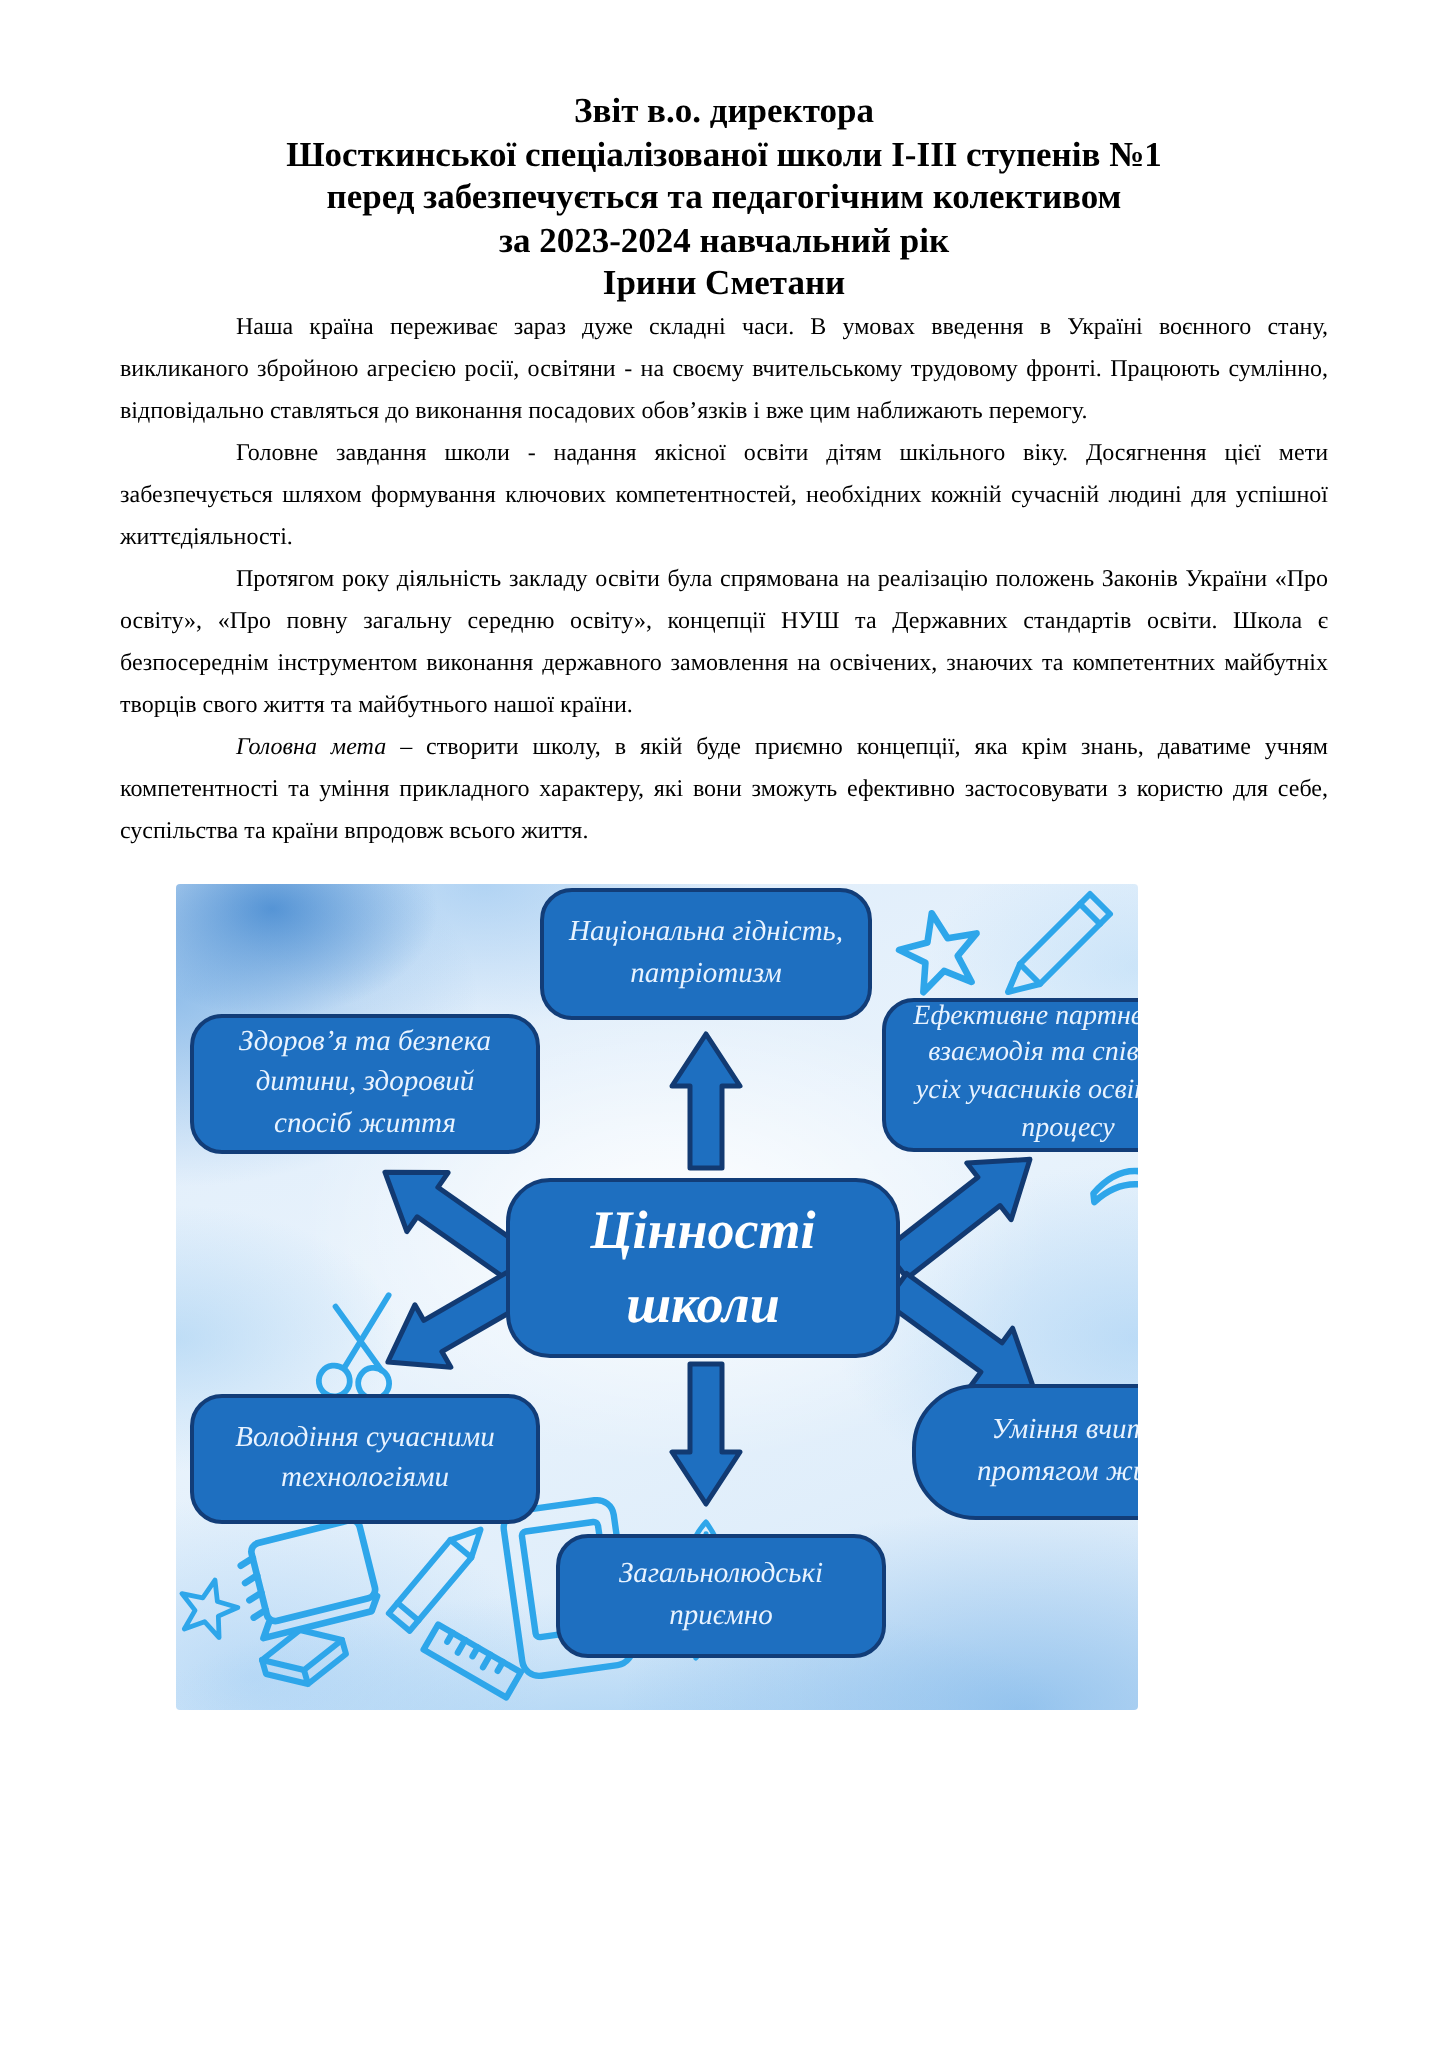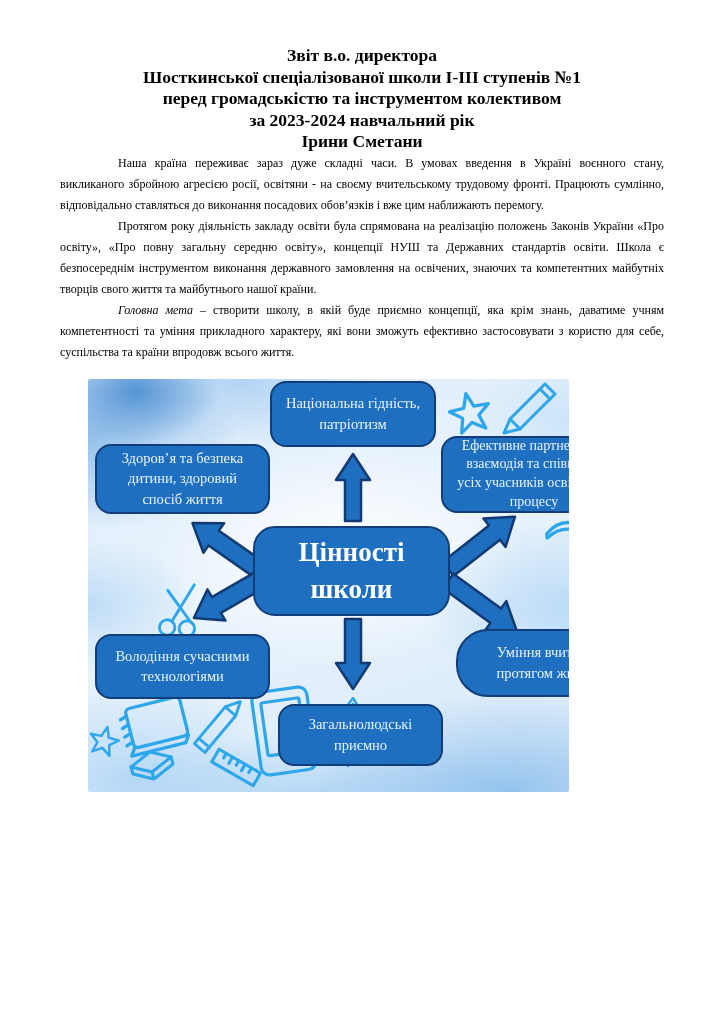--- a/index.html
+++ b/index.html
@@ -31,20 +31,21 @@
       radial-gradient(210px 130px at 0% 14%, rgba(98,162,224,.6),  rgba(98,162,224,0) 72%),
       radial-gradient(190px 100px at 32% 0%, rgba(132,186,236,.5), rgba(132,186,236,0) 70%),
       radial-gradient(160px 95px  at 0% 55%, rgba(150,200,240,.5), rgba(150,200,240,0) 70%),
       radial-gradient(150px 90px  at 100% 10%,rgba(170,212,245,.45),rgba(170,212,245,0) 70%),
       radial-gradient(210px 120px at 100% 55%,rgba(150,200,242,.5), rgba(150,200,242,0) 72%),
       radial-gradient(280px 140px at 88% 100%,rgba(104,170,230,.6), rgba(104,170,230,0) 72%),
       radial-gradient(320px 95px  at 45% 103%,rgba(138,194,240,.55),rgba(138,194,240,0) 75%),
       radial-gradient(210px 130px at 8% 96%, rgba(148,198,242,.5), rgba(148,198,242,0) 70%),
       radial-gradient(260px 160px at 52% 42%,rgba(255,255,255,.95),rgba(255,255,255,0) 72%),
       linear-gradient(160deg,#dcebfa 0%,#e9f3fc 45%,#d7e9f9 100%);
+    font-style: italic;
   }
   .doodle{position:absolute;z-index:1;}
   .doodle svg{display:block;width:100%;height:100%;}
   .doodle path,.doodle rect,.doodle circle,.doodle polygon{
     fill:none;stroke:#2ea6ea;stroke-width:3;stroke-linejoin:round;stroke-linecap:round;
   }
   .doodle .fill{fill:#2ea6ea;stroke:#2ea6ea;}
   .arrows{position:absolute;left:0;top:0;z-index:2;}
   .arrows path{fill:#1e6fc0;stroke:#123a72;stroke-width:2.5;stroke-linejoin:round;}
   .node{
@@ -69,27 +70,28 @@
   .node-bottom-center{left:190px;top:325px; width:165px;height:62px;}
 </style>
 </head>
 <body>
 
 <div class="page">
 
   <div class="doc-title">
     <div>Звіт в.о. директора</div>
     <div>Шосткинської спеціалізованої школи І-ІІІ ступенів №1</div>
-    <div>перед громадськістю та інструментом колективом</div>
+    <div>перед забезпечується та педагогічним колективом</div>
     <div>за 2023-2024 навчальний рік</div>
     <div>Ірини Сметани</div>
   </div>
 
 
   <p class="para">Наша країна переживає зараз дуже складні часи. В умовах введення в Україні воєнного стану, викликаного збройною агресією росії, освітяни - на своєму вчительському трудовому фронті. Працюють сумлінно, відповідально ставляться до виконання посадових обов’язків і вже цим наближають перемогу.</p>
+  <p class="para">Головне завдання школи - надання якісної освіти дітям шкільного віку. Досягнення цієї мети забезпечується шляхом формування ключових компетентностей, необхідних кожній сучасній людині для успішної життєдіяльності.</p>
   <p class="para">Протягом року діяльність закладу освіти була спрямована на реалізацію положень Законів України «Про освіту», «Про повну загальну середню освіту», концепції НУШ та Державних стандартів освіти. Школа є безпосереднім інструментом виконання державного замовлення на освічених, знаючих та компетентних майбутніх творців свого життя та майбутнього нашої країни.</p>
   <p class="para"><i>Головна мета</i><span> – створити школу, в якій буде приємно концепції, яка крім знань, даватиме учням компетентності та уміння прикладного характеру, які вони зможуть ефективно застосовувати з користю для себе, суспільства та країни впродовж всього життя.</span></p>
 
   <div class="diagram">
 
     <div class="doodle" style="left:360px;top:12px;width:44px;height:44px;transform:rotate(-12deg);">
       <svg viewBox="0 0 40 40">
           <path d="M20 2 L24.7 14.6 L38 15.2 L27.5 23.4 L31.2 36.3 L20 28.8 L8.8 36.3 L12.5 23.4 L2 15.2 L15.3 14.6 Z"></path>
         </svg>
     </div>

